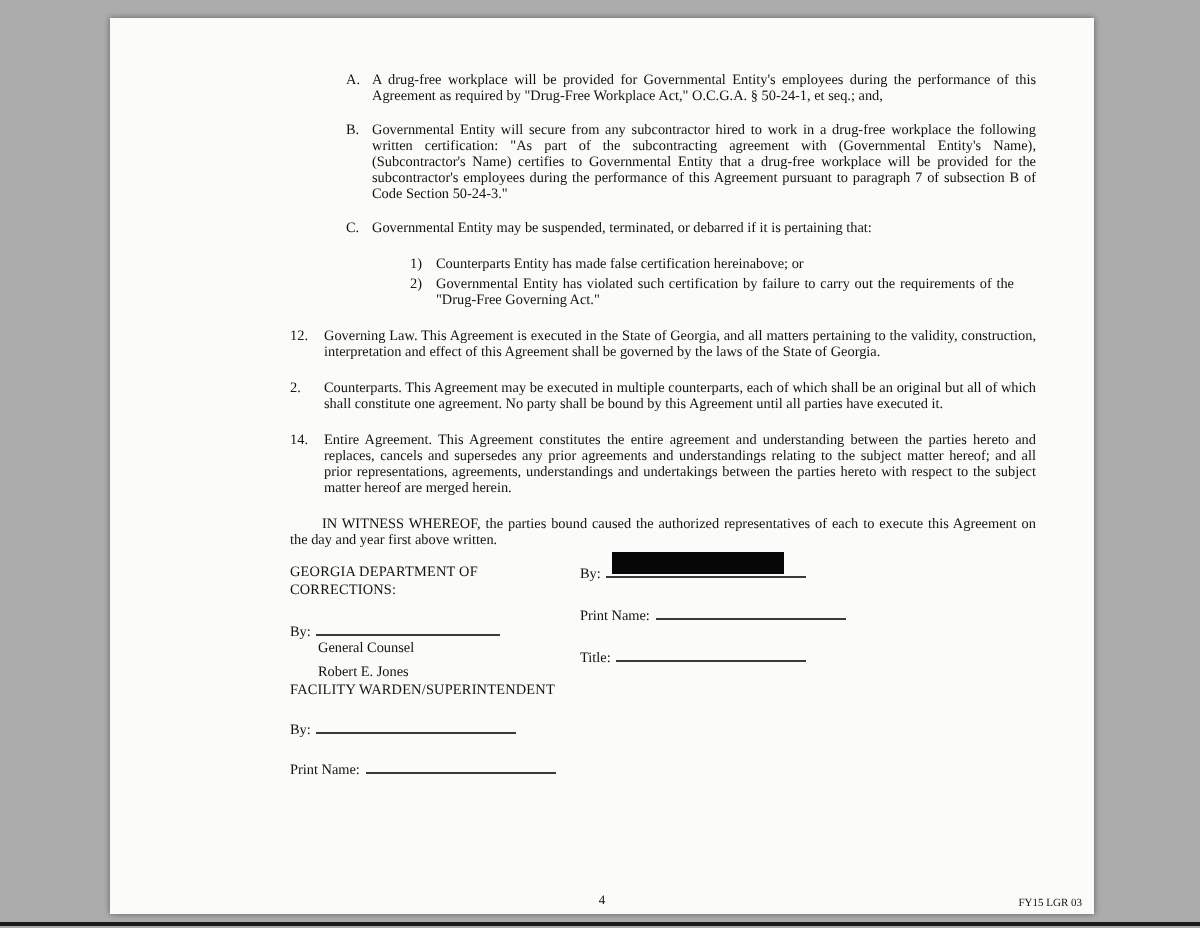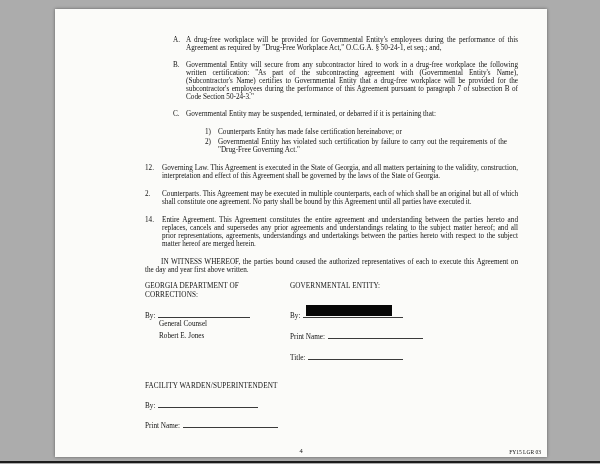--- a/index.html
+++ b/index.html
@@ -58,21 +58,21 @@
   .mb12 { margin-bottom: 12px; }
   .printed { margin: 3px 0 0 14px; line-height: 1.25; }
 
   .redacted {
     position: absolute;
     left: 16px; top: -6px;
     width: 86px; height: 11px;
     background: #070707;
   }
 
-  .warden { margin: 20px 29px 0 90px; font-size: 7.2px; }
+  .warden { margin: 0 29px 0 90px; font-size: 7.2px; }
   .warden .sigrow { margin-top: 11px; }
 
   .pagefooter {
     position: absolute; left: 0; right: 0; bottom: 3px;
     font-size: 6.5px; text-align: center;
   }
   .formcode {
     position: absolute; right: 6px; bottom: 2px;
     font-size: 5.5px;
   }
@@ -129,21 +129,20 @@
       <div class="sigsection">
         <div class="sigcol-left">
           <div class="sighead left">GEORGIA DEPARTMENT OF CORRECTIONS:</div>
           <div class="sigrow">
             <span>By:</span><span class="sigline w92"></span>
           </div>
           <div class="printed" style="margin-top:0;">General Counsel</div>
           <div class="printed">Robert E. Jones</div>
         </div>
         <div class="sigcol-right">
-          <div class="sighead right">GOVERNMENTAL ENTITY:</div>
           <div class="sigrow mb12">
             <span>By:</span><span class="sigline w100"></span>
             <span class="redacted"></span>
           </div>
           <div class="sigrow mb12">
             <span>Print Name:</span><span class="sigline w95"></span>
           </div>
           <div class="sigrow">
             <span>Title:</span><span class="sigline w95"></span>
           </div>

